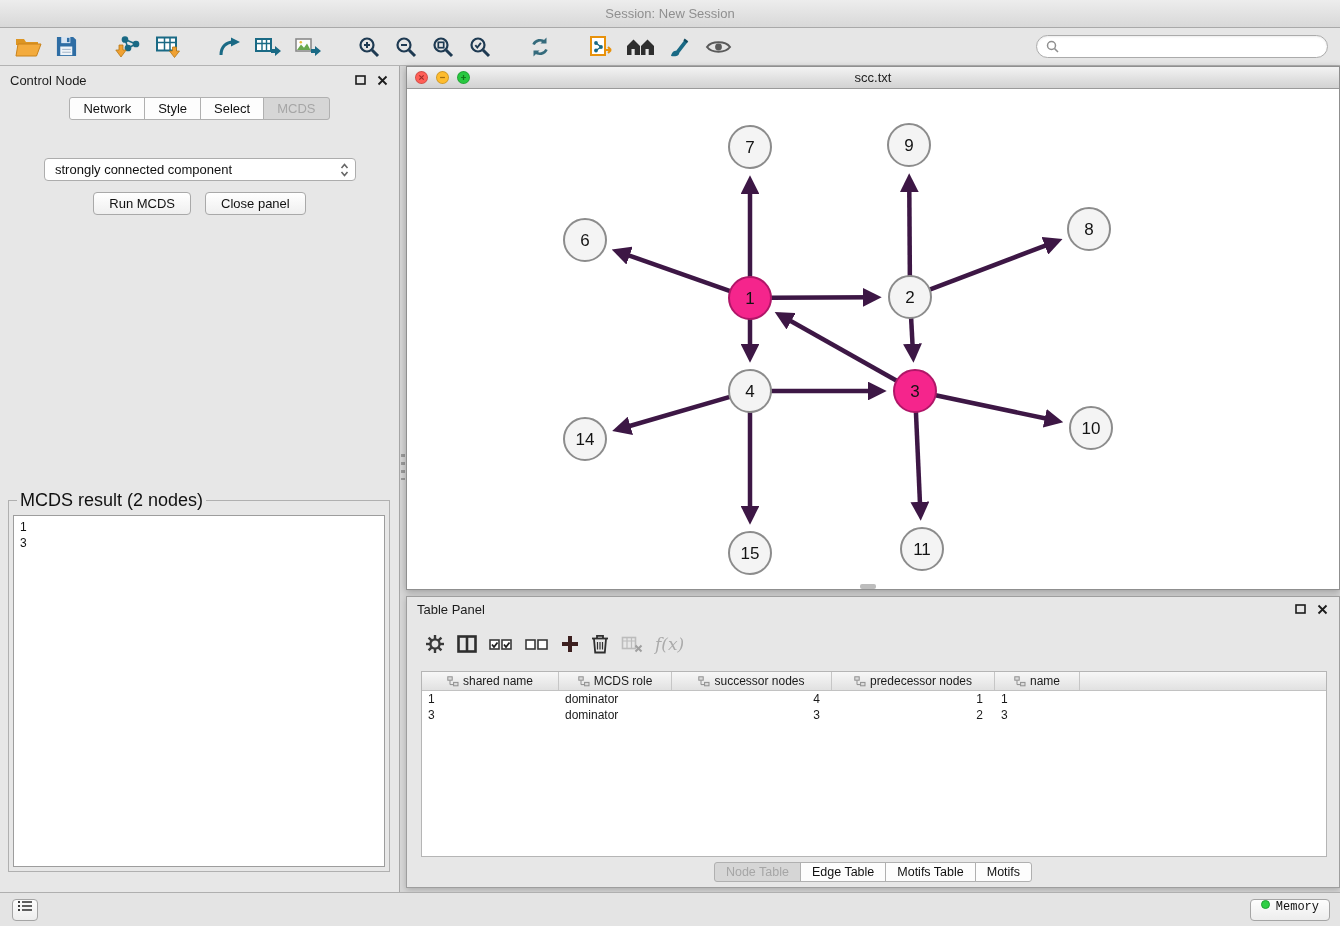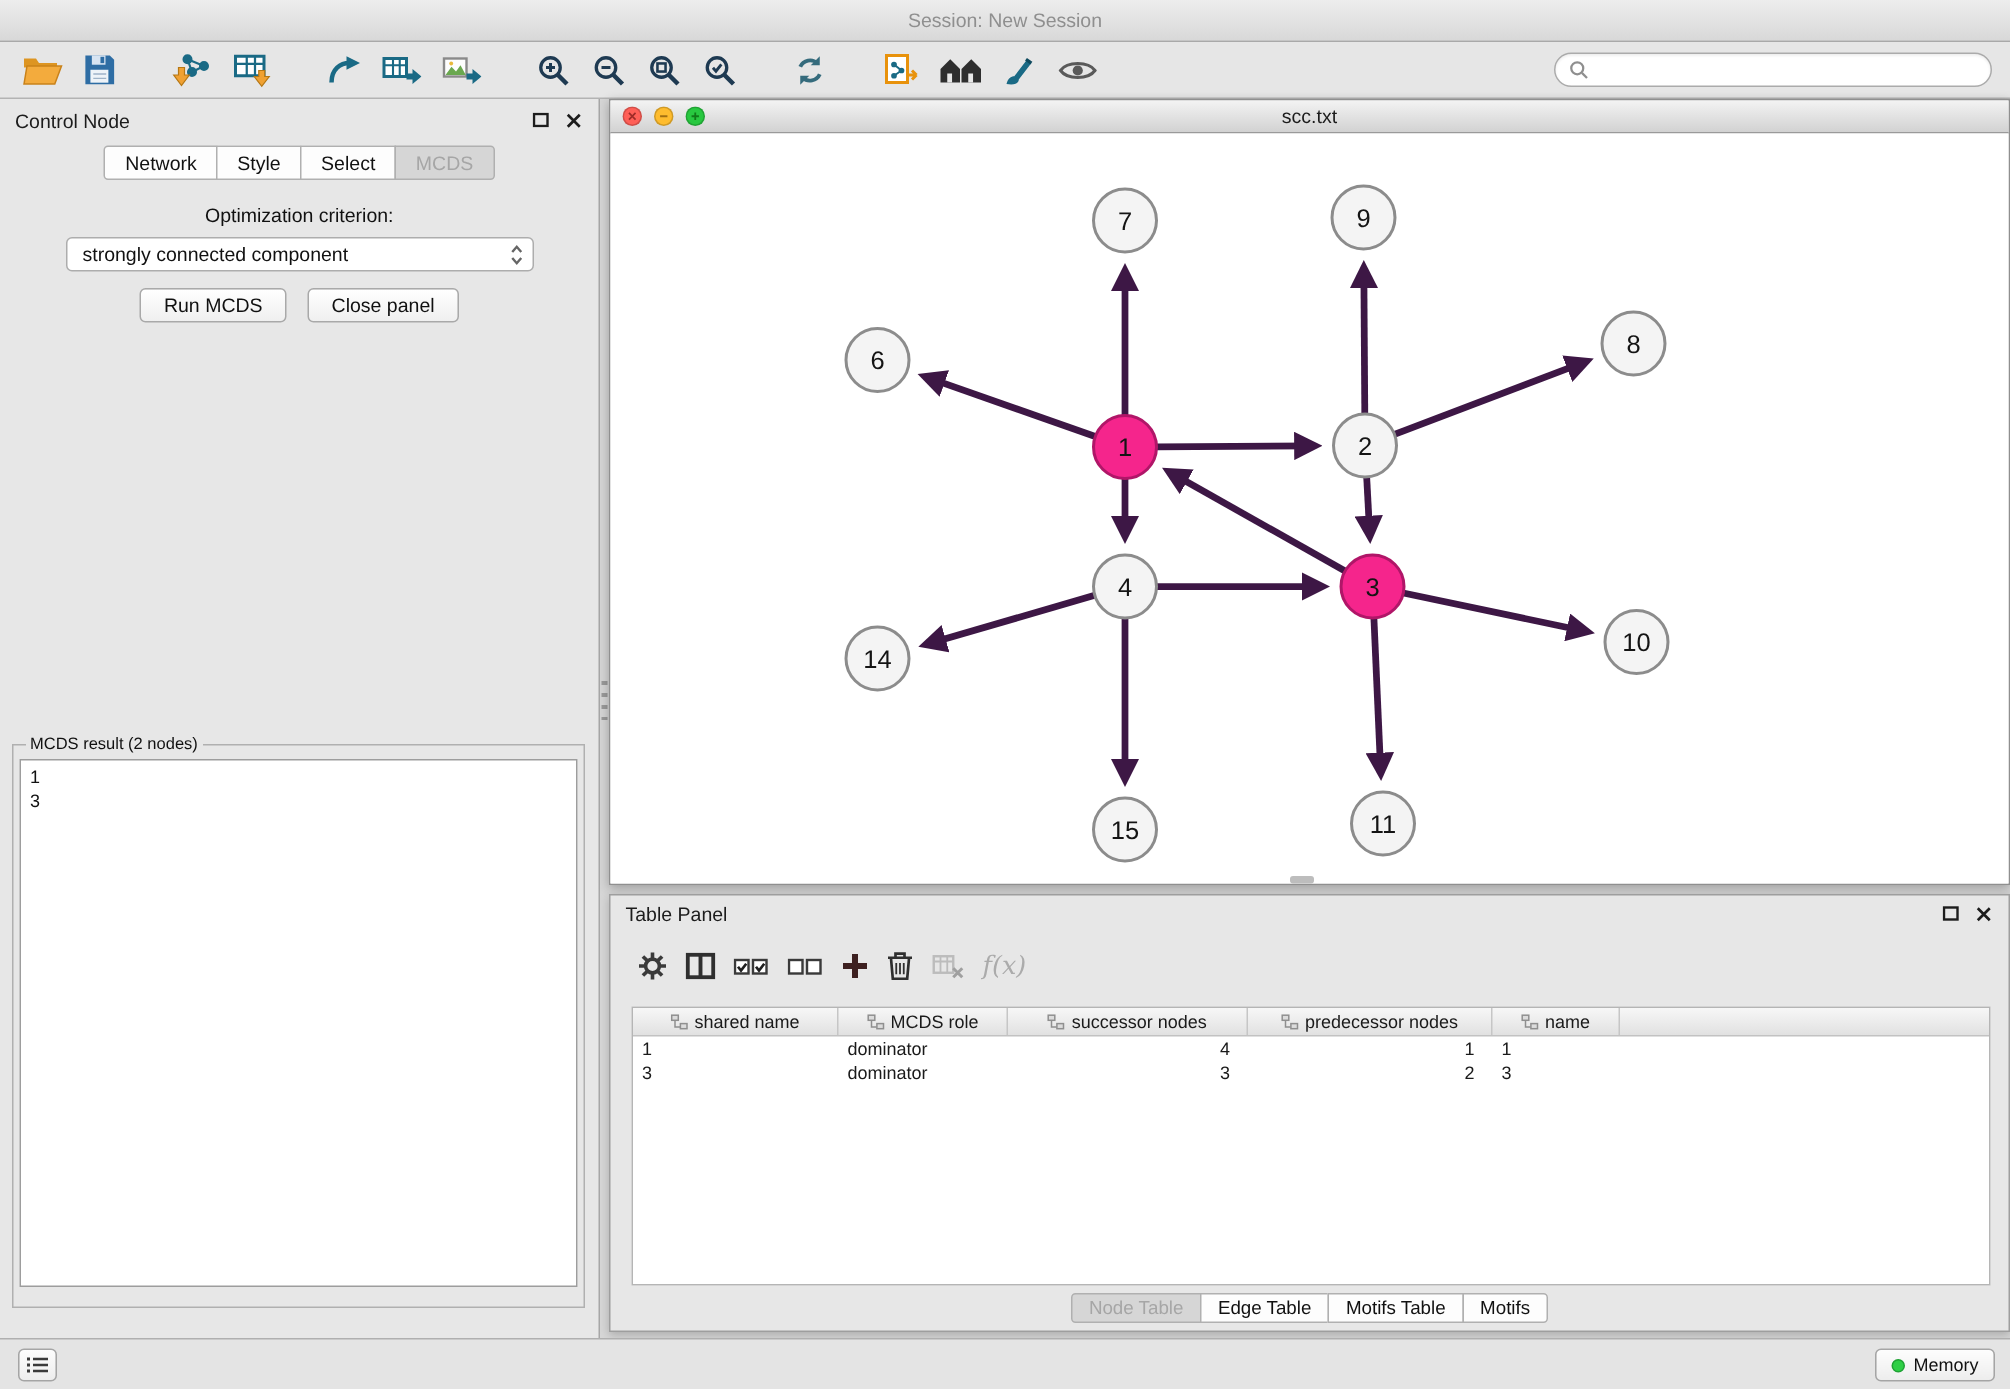--- a/index.html
+++ b/index.html
@@ -23,21 +23,21 @@
 .seg{background:#fdfdfd;border:1px solid #b0b0b0;margin-left:-1px;padding:3px 13px;font-size:13px;color:#111;white-space:nowrap;}
 .seg:first-child{border-radius:3px 0 0 3px;margin-left:0;}
 .seg:last-child{border-radius:0 3px 3px 0;}
 .seg.active{background:#d6d6d6;color:#a6a6a6;}
 .opt-label{position:absolute;top:70px;width:100%;text-align:center;font-size:13px;color:#111;}
 .dropdown{position:absolute;top:92px;left:44px;width:312px;height:23px;background:#fff;border:1px solid #adadad;border-radius:4px;display:flex;align-items:center;padding:0 6px 0 10px;font-size:13px;color:#111;cursor:pointer;}
 .dropdown .dd-label{flex:1;}
 .btn-row{position:absolute;top:126px;width:100%;display:flex;justify-content:center;gap:14px;}
 .mac-btn{background:linear-gradient(#ffffff,#efefef);border:1px solid #a9a9a9;border-radius:4px;font-size:13px;padding:3px 15px;color:#111;font-family:inherit;cursor:pointer;}
 .result-box{position:absolute;top:424px;left:8px;width:382px;height:382px;border:1px solid #b0b0b0;padding:4px 4px 4px;background:#e7e7e7;}
-.result-box legend{font-size:11px;padding:0 3px;margin-left:4px;color:#111;}
+.result-box legend{font-size:18px;padding:0 3px;margin-left:4px;color:#111;}
 .result-list{background:#fff;border:1px solid #9d9d9d;width:100%;height:352px;font-size:12px;padding:3px 6px;line-height:16px;overflow:hidden;color:#111;}
 
 
 .workspace{position:absolute;top:66px;left:400px;width:940px;height:826px;background:#d6d6d6;}
 .v-grip{position:absolute;left:1px;top:388px;width:4px;height:26px;background:repeating-linear-gradient(#9a9a9a 0 3px,#d6d6d6 3px 8px);}
 .net-window{position:absolute;top:0;left:6px;width:934px;height:524px;background:#fff;border:1px solid #8f8f8f;box-shadow:0 2px 7px rgba(0,0,0,.28);}
 .nw-titlebar{height:22px;background:linear-gradient(#f3f3f3,#d2d2d2);border-bottom:1px solid #9a9a9a;display:flex;align-items:center;padding:0 8px;font-size:13px;color:#1c1c1c;position:relative;}
 .traffic{display:flex;gap:8px;align-items:center;z-index:2;}
 .light{width:13px;height:13px;border-radius:50%;display:flex;align-items:center;justify-content:center;border:1px solid rgba(0,0,0,.18);cursor:pointer;padding:0;}
 .light.red{background:#ff5f57;}
@@ -57,21 +57,21 @@
 .thead{display:flex;height:19px;background:linear-gradient(#f7f7f7,#e1e1e1);border-bottom:1px solid #c2c2c2;}
 .th{display:flex;align-items:center;justify-content:center;gap:4px;font-size:12px;border-right:1px solid #c6c6c6;color:#1a1a1a;cursor:pointer;overflow:hidden;white-space:nowrap;}
 .tr{display:flex;height:16px;align-items:center;}
 .td{font-size:12px;color:#1a1a1a;padding:0 6px;white-space:nowrap;overflow:hidden;}
 .td.right{text-align:right;padding-right:12px;}
 .tp-tabs{position:absolute;bottom:5px;left:0;width:100%;display:flex;justify-content:center;}
 .tp-tabs .seg{font-size:12.5px;padding:2px 11px;}
 
 
 .statusbar{position:absolute;left:0;top:892px;width:1340px;height:34px;background:#e4e4e4;border-top:1px solid #afafaf;}
-.sb-btn{position:absolute;background:linear-gradient(#fdfdfd,#ededed);border:1px solid #a5a5a5;border-radius:4px;display:flex;align-items:center;justify-content:center;cursor:pointer;font-family:Liberation Sans, sans-serif;}
+.sb-btn{position:absolute;background:linear-gradient(#fdfdfd,#ededed);border:1px solid #a5a5a5;border-radius:4px;display:flex;justify-content:center;cursor:pointer;font-family:Liberation Mono, monospace;}
 .sb-left{left:12px;top:6px;width:26px;height:22px;}
 .sb-mem{right:10px;top:6px;height:22px;padding:0 10px;gap:6px;font-size:12px;color:#111;}
 .dot{width:9px;height:9px;border-radius:50%;background:#2fcf46;border:1px solid #1fa234;}
 </style>
 </head>
 <body>
 
 <div class="titlebar">
   <span>Session: New Session</span>
 </div>
@@ -228,21 +228,20 @@
           </svg>
       </button>
     </span>
   </div>
   <div class="tabs-row">
       <span class="seg">Network</span>
       <span class="seg">Style</span>
       <span class="seg">Select</span>
       <span class="seg active">MCDS</span>
     </div>
-  <div class="opt-label">Optimization criterion:</div>
   <div class="dropdown">
     <span class="dd-label">strongly connected component</span>
     <svg width="9" height="14" viewBox="0 0 9 14">
         <path d="M1.5 5L4.5 1.5L7.5 5" fill="none" stroke="#666" stroke-width="1.6"></path>
         <path d="M1.5 9L4.5 12.5L7.5 9" fill="none" stroke="#666" stroke-width="1.6"></path>
       </svg>
   </div>
   <div class="btn-row">
     <button class="mac-btn">Run MCDS</button>
     <button class="mac-btn">Close panel</button>

